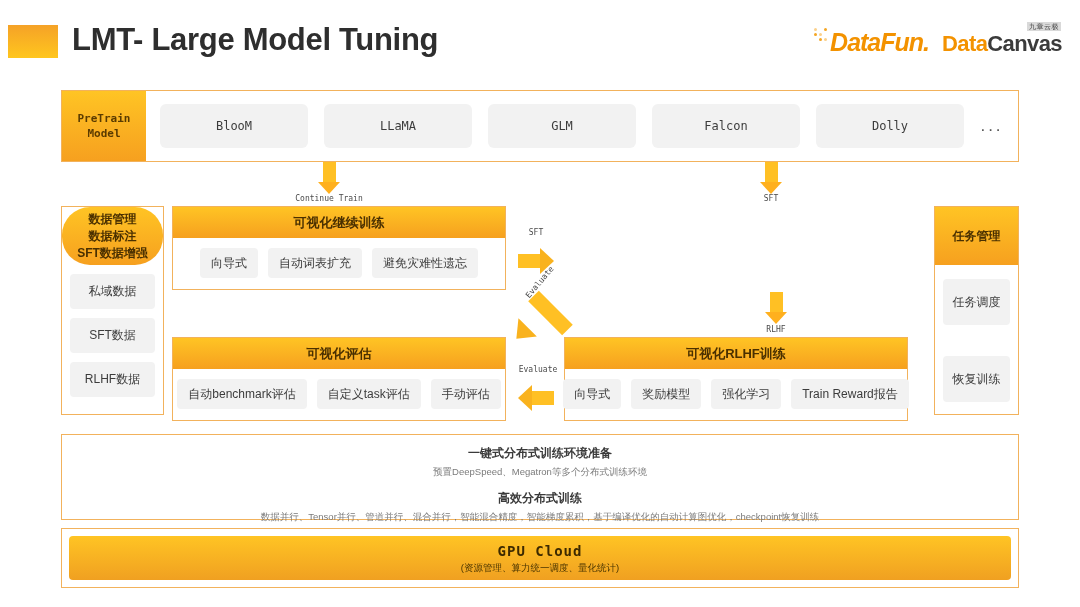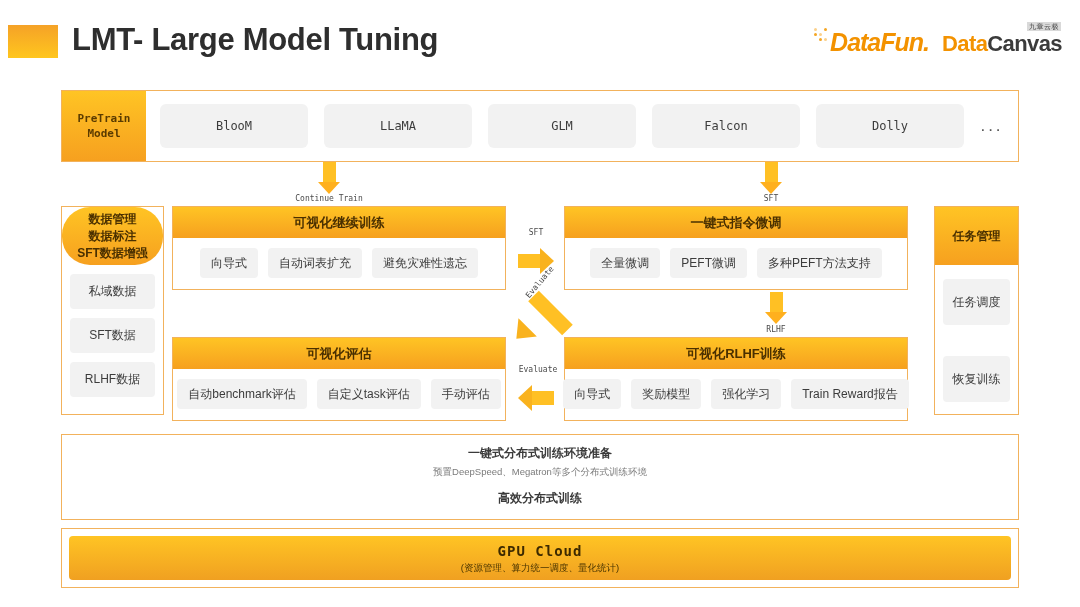--- a/index.html
+++ b/index.html
@@ -266,28 +266,20 @@
 
   <div class="panel" id="panel-continue">
     <div class="panel-head">可视化继续训练</div>
     <div class="panel-body">
       <div class="chip">向导式</div>
       <div class="chip">自动词表扩充</div>
       <div class="chip">避免灾难性遗忘</div>
     </div>
   </div>
 
-  <div class="panel" id="panel-sft">
-    <div class="panel-head">一键式指令微调</div>
-    <div class="panel-body">
-      <div class="chip">全量微调</div>
-      <div class="chip">PEFT微调</div>
-      <div class="chip">多种PEFT方法支持</div>
-    </div>
-  </div>
 
   <div class="panel" id="panel-eval">
     <div class="panel-head">可视化评估</div>
     <div class="panel-body">
       <div class="chip">自动benchmark评估</div>
       <div class="chip">自定义task评估</div>
       <div class="chip">手动评估</div>
     </div>
   </div>
 
@@ -317,20 +309,21 @@
     <div class="head"></div>
       <div class="shaft"></div>
   </div>
   <div class="arrow-caption" style="left:511px; top:365px; width:54px;">Evaluate</div>
 
   <div class="info-box" id="info-train">
     <div class="info-line info-title">一键式分布式训练环境准备</div>
     <div class="info-line info-sub">预置DeepSpeed、Megatron等多个分布式训练环境</div>
     <div class="info-gap"></div>
     <div class="info-line info-title">高效分布式训练</div>
+    <div class="info-line info-sub">数据并行、Tensor并行、管道并行、混合并行，智能混合精度，智能梯度累积，基于编译优化的自动计算图优化，checkpoint恢复训练</div>
   </div>
 
   <div class="info-box" id="gpu-wrap">
     <div class="gpu-bar">
       <div class="gpu-title">GPU Cloud</div>
       <div class="gpu-sub">(资源管理、算力统一调度、量化统计)</div>
     </div>
   </div>
 
 </div>

